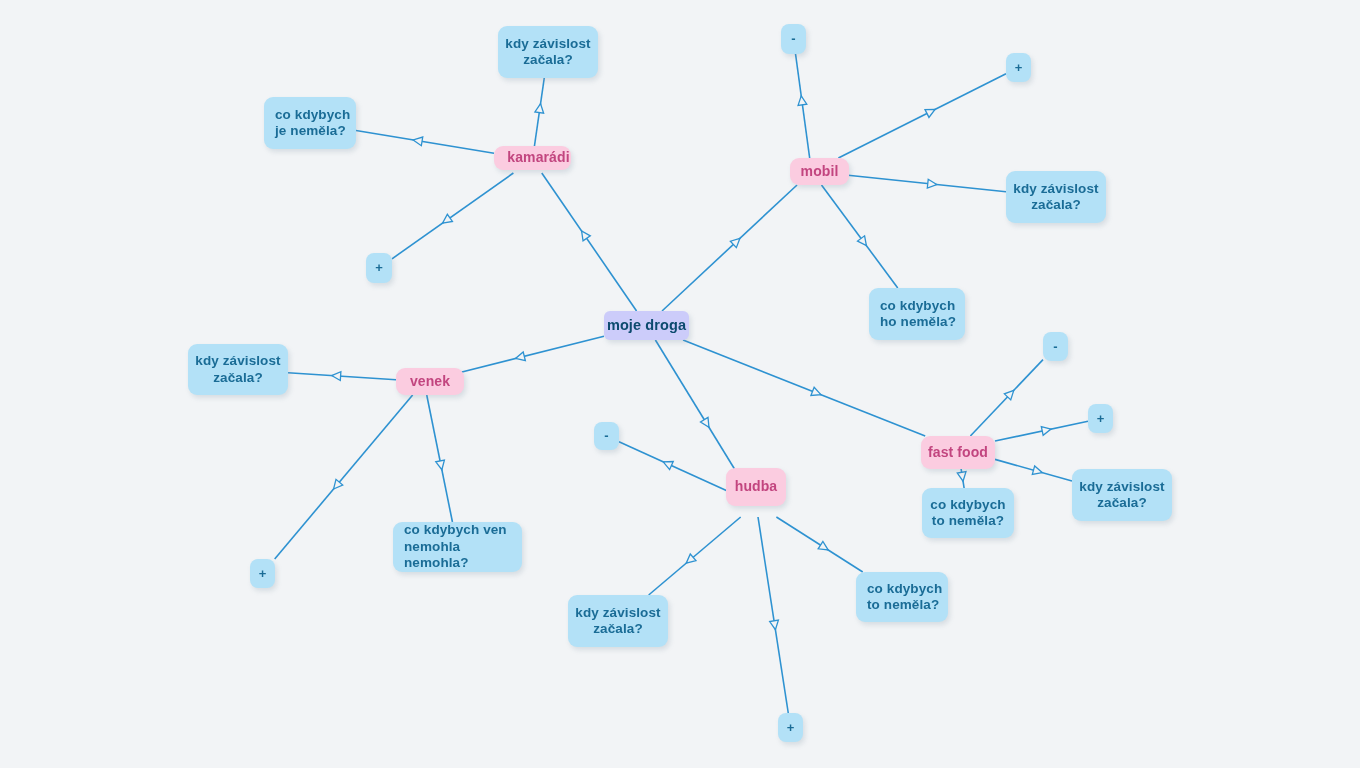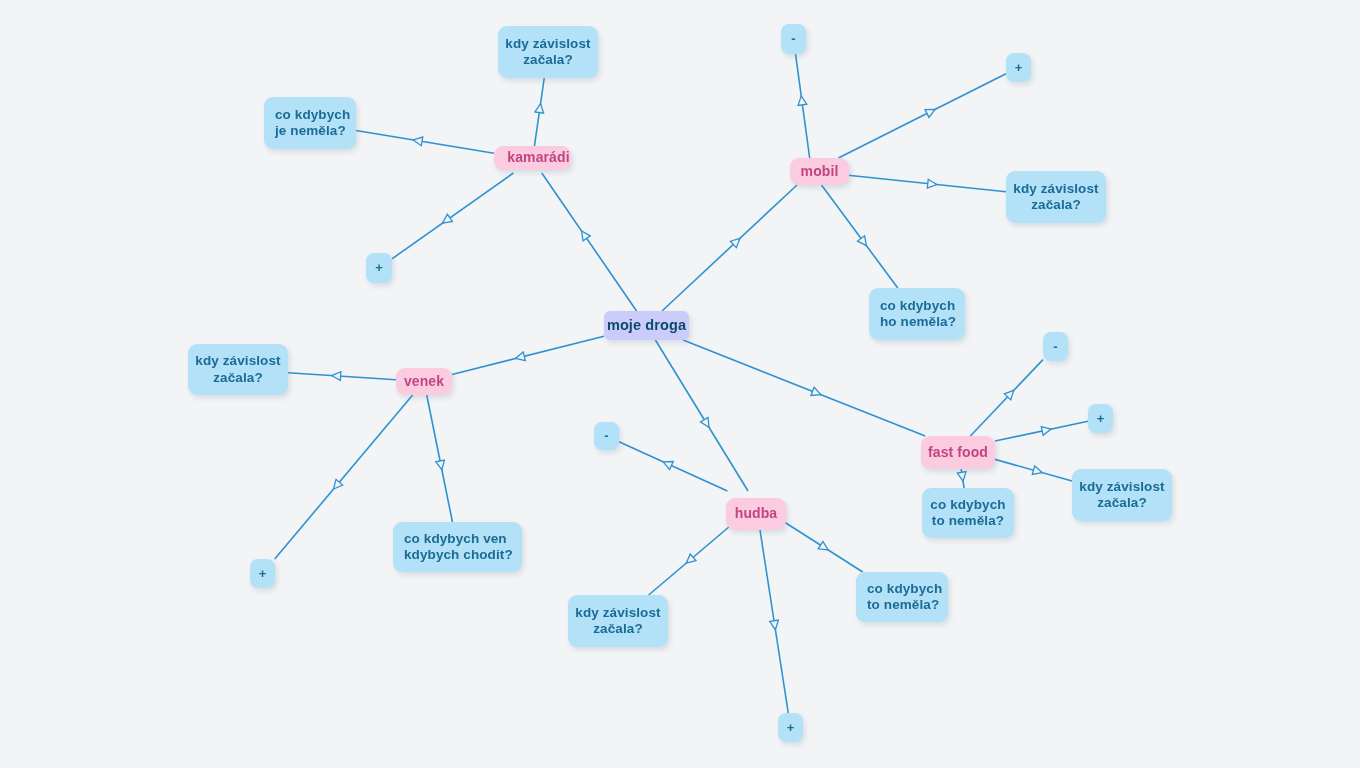--- a/index.html
+++ b/index.html
@@ -127,27 +127,27 @@
     <div class="node leaf leaf-left" style="left: 264px; top: 97px; width: 92px; height: 52px;">co kdybych
 je neměla?</div>
     <div class="node mini" style="left: 366px; top: 253px; width: 26px; height: 30px;">+</div>
     <div class="node branch" style="left: 782px; top: 158px; width: 59px; height: 27px; margin-left: 8px;">mobil</div>
     <div class="node mini" style="left: 781px; top: 24px; width: 25px; height: 30px;">-</div>
     <div class="node mini" style="left: 1006px; top: 53px; width: 25px; height: 29px;">+</div>
     <div class="node leaf" style="left: 1006px; top: 171px; width: 100px; height: 52px;">kdy závislost
 začala?</div>
     <div class="node leaf leaf-left" style="left: 869px; top: 288px; width: 96px; height: 52px;">co kdybych
 ho neměla?</div>
-    <div class="node branch" style="left: 396px; top: 368px; width: 56px; height: 27px;">venek</div>
+    <div class="node branch" style="left: 396px; top: 368px; width: 68px; height: 27px;">venek</div>
     <div class="node leaf" style="left: 188px; top: 344px; width: 100px; height: 51px;">kdy závislost
 začala?</div>
     <div class="node mini" style="left: 250px; top: 559px; width: 25px; height: 29px;">+</div>
     <div class="node leaf leaf-left" style="left: 393px; top: 522px; width: 129px; height: 50px;">co kdybych ven
-kdybych chodit?</div>
-    <div class="node branch" style="left: 726px; top: 498px; width: 60px; height: 32px;">hudba</div>
+nemohla nemohla?</div>
+    <div class="node branch" style="left: 726px; top: 468px; width: 60px; height: 38px;">hudba</div>
     <div class="node mini" style="left: 594px; top: 422px; width: 25px; height: 28px;">-</div>
     <div class="node leaf" style="left: 568px; top: 595px; width: 100px; height: 52px;">kdy závislost
 začala?</div>
     <div class="node mini" style="left: 778px; top: 713px; width: 25px; height: 29px;">+</div>
     <div class="node leaf leaf-left" style="left: 856px; top: 572px; width: 92px; height: 50px;">co kdybych
 to neměla?</div>
     <div class="node branch" style="left: 921px; top: 436px; width: 74px; height: 33px;">fast food</div>
     <div class="node mini" style="left: 1043px; top: 332px; width: 25px; height: 29px;">-</div>
     <div class="node mini" style="left: 1088px; top: 404px; width: 25px; height: 29px;">+</div>
     <div class="node leaf" style="left: 1072px; top: 469px; width: 100px; height: 52px;">kdy závislost

